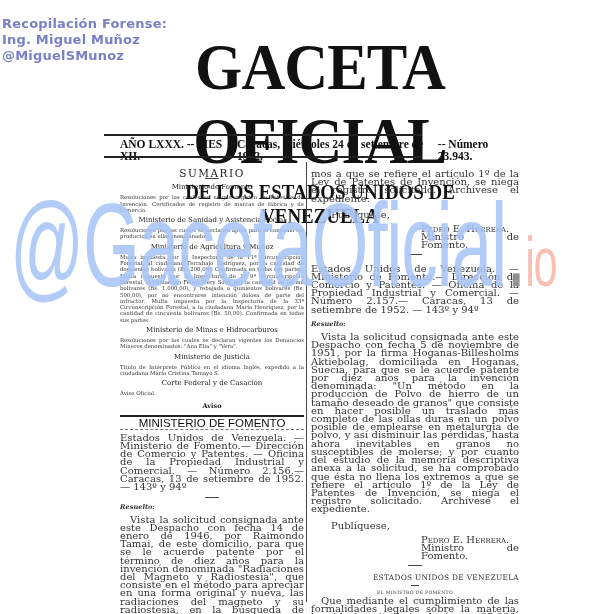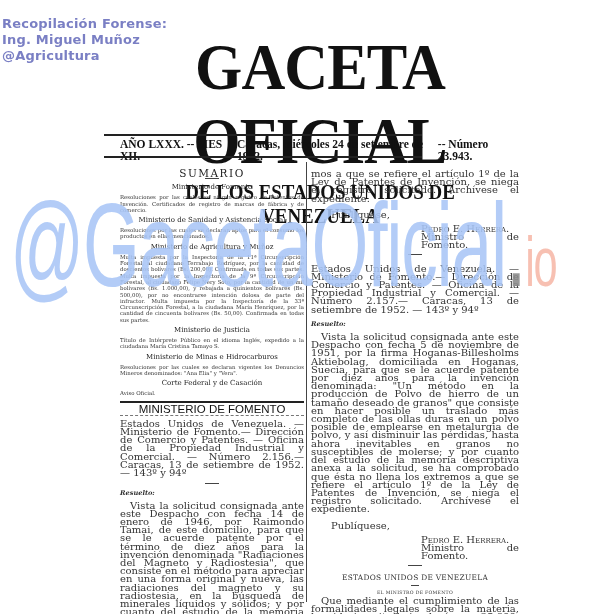--- a/index.html
+++ b/index.html
@@ -29,21 +29,21 @@
   .watermark { position:absolute; left:10px; top:185px; font-family:"Liberation Sans", sans-serif; font-size:118px; line-height:120px; color:#a9c6f7; opacity:0.88; white-space:nowrap; transform:scaleX(0.62); transform-origin:left top; z-index:3; pointer-events:none; letter-spacing:-2px; }
   .watermark .dot { color:#8a8a8a; }
   .watermark .io { color:#f6b8a8; font-size:70px; }
 </style>
 </head>
 <body>
 
 <div class="credit">
   <div>Recopilación Forense:</div>
   <div>Ing. Miguel Muñoz</div>
-  <div>@Agricultura</div>
+  <div>@MiguelSMunoz</div>
 </div>
 
 <div class="masthead">
   <div class="title">GACETA OFICIAL</div>
   <div class="subtitle">DE LOS ESTADOS UNIDOS DE VENEZUELA</div>
 </div>
 
 <div class="rule" style="top:134px;height:2px;"></div>
 <div class="datebar">
   <span>AÑO LXXX. -- MES XII.</span>
@@ -64,31 +64,32 @@
   </div>
   <div>
     <div class="sec-head">Ministerio de Sanidad y Asistencia Social</div>
     <div class="p">Resoluciones por las cuales se declaran aptos para el consumo los productos en ellas mencionados.</div>
   </div>
   <div>
     <div class="sec-head">Ministerio de Agricultura y Muñoz</div>
     <div class="p">Multa impuesta por la Inspectoría de la 11ª Circunscripción Forestal, al ciudadano Terrabajo Rodríguez, por la cantidad de doscientos bolívares (Bs. 200,00). Confirmada en todas sus partes. Multa impuesta por la Inspectoría de la 9ª Circunscripción Forestal, al ciudadano Felipe Nery Soto, por la cantidad de un mil bolívares (Bs. 1.000,00), y rebajada a quinientos bolívares (Bs. 500,00), por no encontrarse intención dolosa de parte del infractor. Multa impuesta por la Inspectoría de la 33ª Circunscripción Forestal, a la ciudadana María Henríquez, por la cantidad de cincuenta bolívares (Bs. 50,00). Confirmada en todas sus partes.</div>
   </div>
   <div>
+    <div class="sec-head">Ministerio de Minas e Hidrocarburos</div>
+    <div class="p">Resoluciones por las cuales se declaran vigentes los Denuncios Mineros denominados: "Ana Elia" y "Vera".</div>
+  </div>
+  <div>
     <div class="sec-head">Ministerio de Justicia</div>
     <div class="p">Título de Intérprete Público en el idioma Inglés, expedido a la ciudadana María Cristina Tamayo S.</div>
-  </div>
-  <div>
-    <div class="sec-head">Ministerio de Minas e Hidrocarburos</div>
-    <div class="p">Resoluciones por las cuales se declaran vigentes los Denuncios Mineros denominados: "Ana Elia" y "Vera".</div>
   </div>
   <div>
     <div class="sec-head">Corte Federal y de Casación</div>
     <div class="p">Aviso Oficial.</div>
   </div>
+  <div class="sec-head" style="font-weight:bold;font-size:6.5px;margin-top:5px;">Aviso</div>
 
   <div class="ministerio-box">MINISTERIO DE FOMENTO</div>
 
   <div class="bodytext">Estados Unidos de Venezuela. — Ministerio de Fomento.— Dirección de Comercio y Patentes. — Oficina de la Propiedad Industrial y Comercial. — Número 2.156.— Caracas, 13 de setiembre de 1952. — 143º y 94º</div>
   <div class="dash" style="margin:6px auto 2px;"></div>
   <div class="resuelto">Resuelto:</div>
   <div class="bodytext indent">Vista la solicitud consignada ante este Despacho con fecha 14 de enero de 1946, por Raimondo Tamai, de este domicilio, para que se le acuerde patente por el término de diez años para la invención denominada "Radiaciones del Magneto y Radiostesia", que consiste en el método para apreciar en una forma original y nueva, las radiaciones del magneto y su radiostesia, en la búsqueda de minerales líquidos y sólidos; y por cuanto del estudio de la memoria descriptiva y dibujos anexos a la solicitud, se ha comprobado que ésta no llena los extre-</div>
 </div>
 
 <div class="col right">
@@ -103,21 +104,21 @@
   <div class="bodytext">Estados Unidos de Venezuela. — Ministerio de Fomento.— Dirección de Comercio y Patentes. — Oficina de la Propiedad Industrial y Comercial. — Número 2.157.— Caracas, 13 de setiembre de 1952. — 143º y 94º</div>
   <div class="resuelto">Resuelto:</div>
   <div class="bodytext indent">Vista la solicitud consignada ante este Despacho con fecha 5 de noviembre de 1951, por la firma Hoganas-Billesholms Aktiebolag, domiciliada en Hoganas, Suecia, para que se le acuerde patente por diez años para la invención denominada: "Un método en la producción de Polvo de hierro de un tamaño deseado de granos" que consiste en hacer posible un traslado más completo de las ollas duras en un polvo posible de emplearse en metalurgia de polvo, y así disminuir las pérdidas, hasta ahora inevitables en granos no susceptibles de molerse; y por cuanto del estudio de la memoria descriptiva anexa a la solicitud, se ha comprobado que ésta no llena los extremos a que se refiere el artículo 1º de la Ley de Patentes de Invención, se niega el registro solicitado. Archívese el expediente.</div>
   <div class="bodytext pub">Publíquese,</div>
   <div class="bodytext sig">
     <div class="name">Pedro E. Herrera.</div>
     <div>Ministro de Fomento.</div>
   </div>
   <div class="dash" style="margin:5px auto 8px;"></div>
 
-  <div class="center" style="font-size:7.4px;letter-spacing:0.3px;margin-bottom:2px;">ESTADOS UNIDOS DE VENEZUELA</div>
+  <div class="center" style="font-size:7.4px;letter-spacing:0.3px;margin-bottom:2px;text-align:right;">ESTADOS UNIDOS DE VENEZUELA</div>
   <div class="dash" style="width:8px;margin:2px auto 3px;"></div>
   <div class="center" style="font-size:4.6px;letter-spacing:0.3px;">EL MINISTRO DE FOMENTO</div>
   <div class="bodytext indent">Que mediante el cumplimiento de las formalidades legales sobre la materia, ha sido inscrita bajo el número 25.899, la renovación del Registro número 10.306, correspondiente a la marca de fábrica, denominada: "TERMITOX" (sin traducción), propiedad de la firma Enso Gutzeit Osakeyhtiö, domiciliada en la ciudad de Villa de Enso, Finlandia, que emplea para distinguir: hojas de composición de fibras para revestimiento externo, materias de amortiguar y correctores acústicos, revestimiento y aislación para techos y paredes, aislamiento</div>
 </div>
 
 <div class="watermark">
   <span>@GacetaOficial</span><span class="dot">.</span><span class="io">io</span>
 </div>
 
 </body></html>

